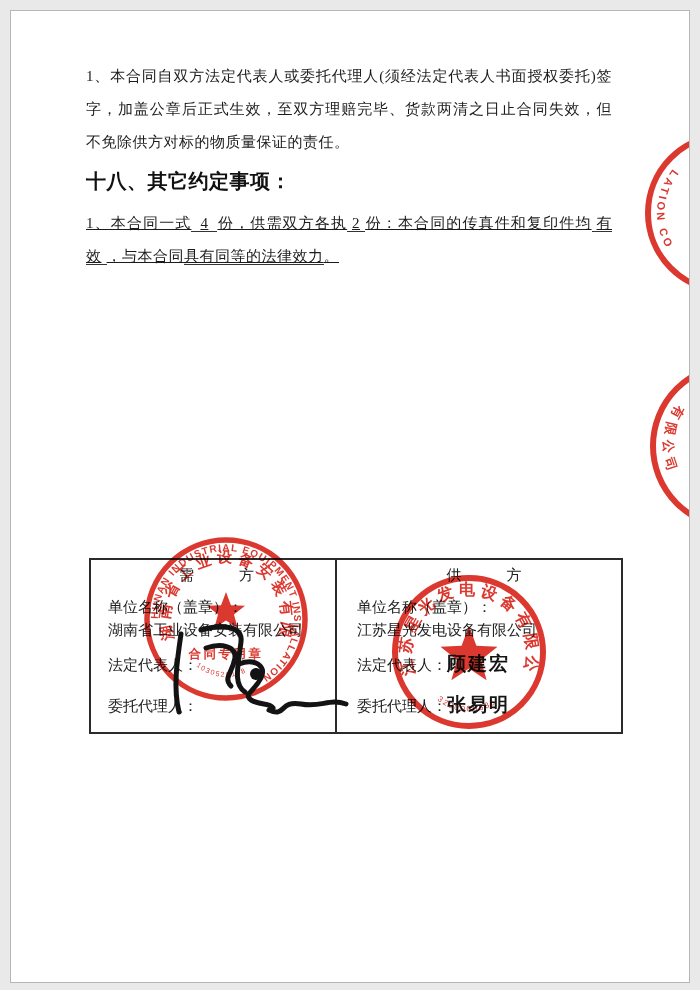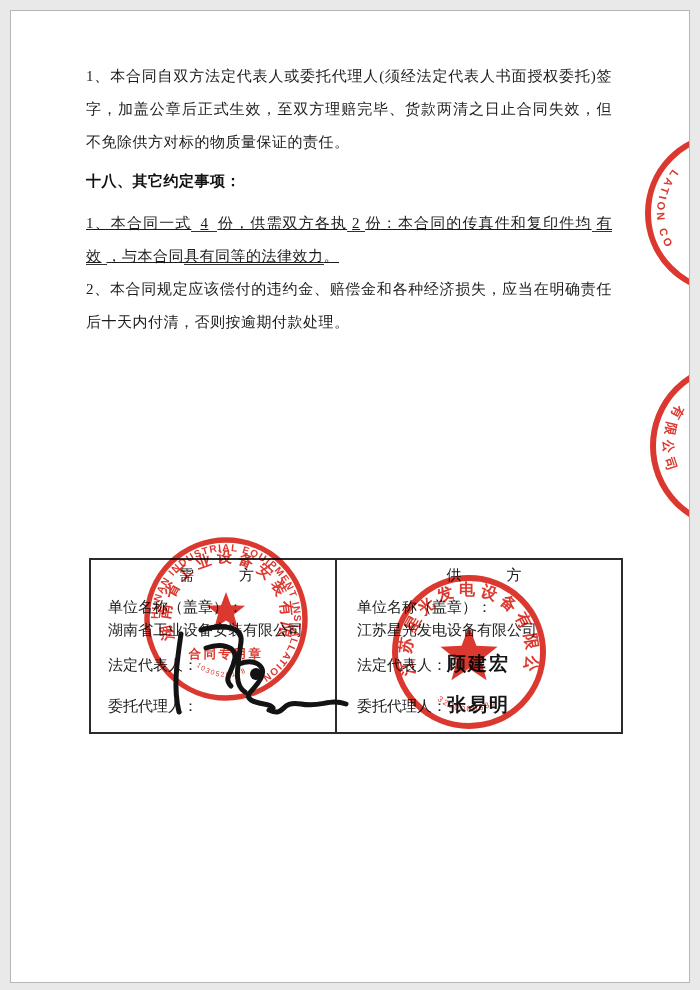--- a/index.html
+++ b/index.html
@@ -18,21 +18,21 @@
     overflow:hidden;
   }
   .content{
     padding:49px 77px 0 75px;
     font-size:15px;line-height:33px;
     color:#1c1c1c;letter-spacing:0.5px;
     text-align:justify;
   }
   .content p{margin:0;}
   .content h3{
-    margin:6px 0 0 0;font-size:15px;line-height:33px;
+    margin:6px 0 0 0;font-size:20px;line-height:33px;
     font-weight:bold;color:#111;
   }
   .content p.after-heading{margin-top:9px;text-decoration:underline;}
   .u{border-bottom:1px solid #333;}
   .u.pad{padding:0 9px;}
   .u.pad-s{padding:0 5px;}
 
   .sign-table{
     position:absolute;left:78px;top:547px;
     width:534px;height:176px;
@@ -60,21 +60,20 @@
 </head>
 <body>
 
 <div class="canvas">
   <div class="page">
 
     <div class="content">
       <p>1、本合同自双方法定代表人或委托代理人(须经法定代表人书面授权委托)签字，加盖公章后正式生效，至双方理赔完毕、货款两清之日止合同失效，但不免除供方对标的物质量保证的责任。</p>
       <h3>十八、其它约定事项：</h3>
       <p class="after-heading"><span>1、本合同一式</span><span class="u pad">4</span><span>份，供需双方各执</span><span class="u pad-s">2</span><span>份：本合同的传真件和复印件均</span><span class="u pad-s">有效</span><span>，与本合同</span><span class="u">具有同等的法律效力</span><span>。</span></p>
-      <p>2、本合同规定应该偿付的违约金、赔偿金和各种经济损失，应当在明确责任后十天内付清，否则按逾期付款处理。</p>
     </div>
 
     <div class="sign-table">
       <div class="cell buyer">
         <div class="cell-header">需　　　方</div>
         <div class="line name-label">单位名称（盖章）：</div>
         <div class="line company">湖南省工业设备安装有限公司</div>
         <div class="line rep"><span>法定代表人：</span><span class="rep-name"></span></div>
         <div class="line agent"><span>委托代理人：</span><span class="rep-name"></span></div>
       </div>

